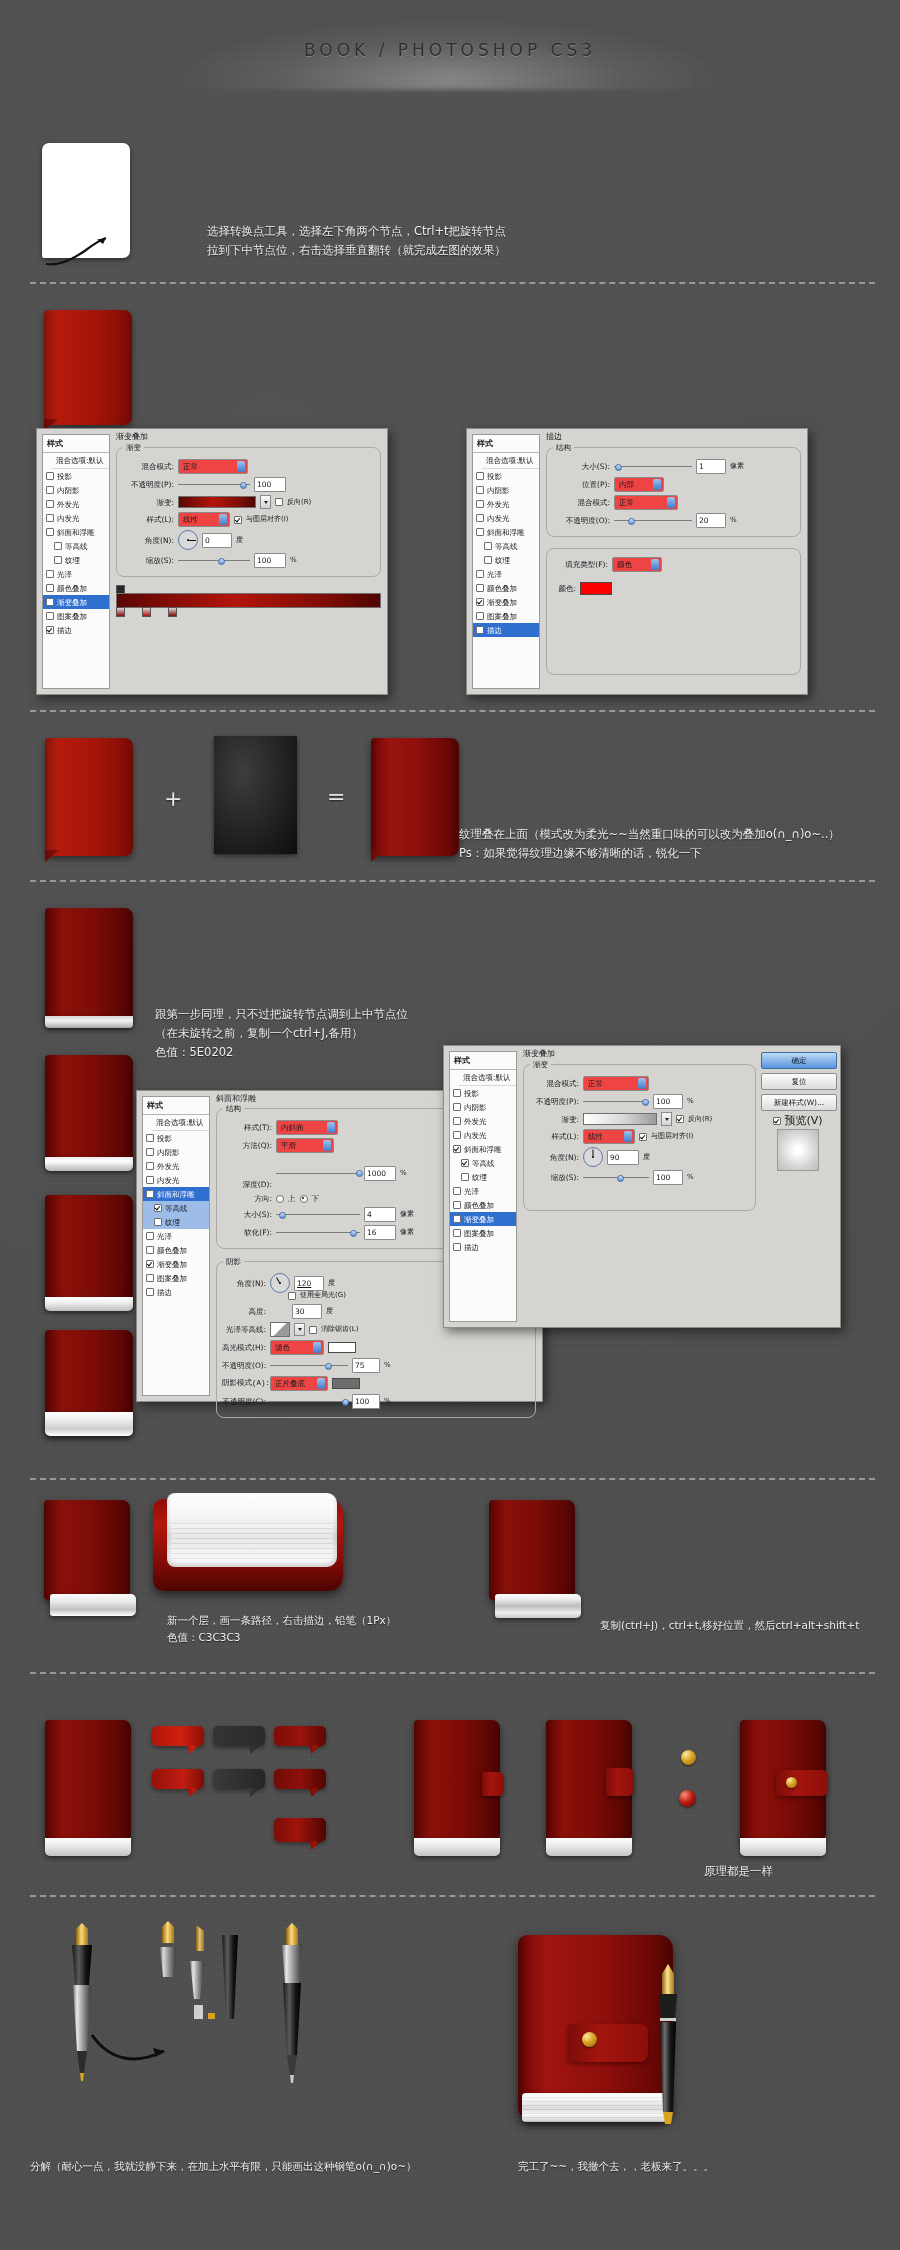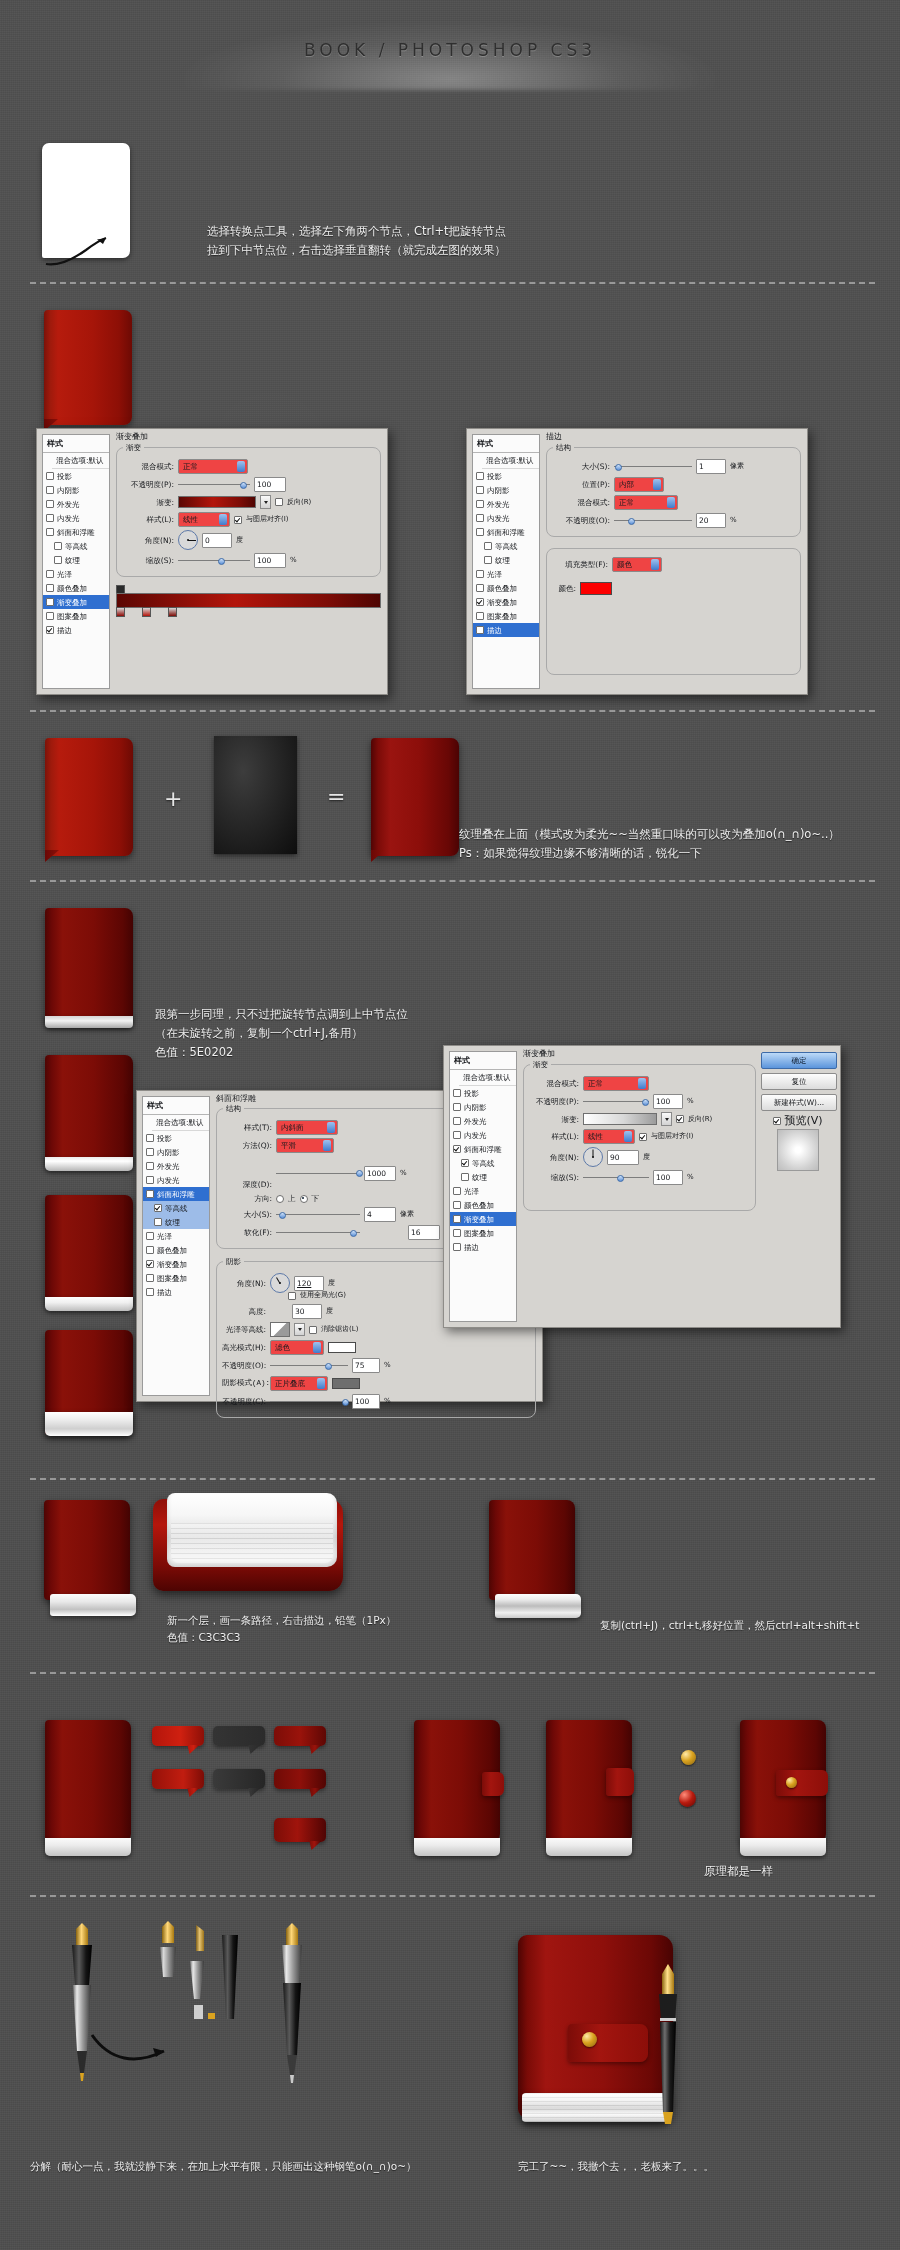--- a/index.html
+++ b/index.html
@@ -556,21 +556,21 @@
               <span class="kn" style="left:4%;"></span>
             </span>
           <span class="num" style="width:26px;">4</span>
           <span style="font-size:7px;">像素</span>
         </div>
         <div class="row">
           <span class="lb" style="width:50px;">软化(F):</span>
           <span class="slider" style="max-width:84px;">
               <span class="kn" style="left:88%;"></span>
             </span>
-          <span class="num" style="width:26px;margin-left:44px;">16</span>
+          <span class="num" style="width:26px;">16</span>
           <span style="font-size:7px;">像素</span>
         </div>
       </div>
       <div class="grp" style="margin-top:12px;">
         <div class="lg">阴影</div>
         <div class="row">
           <span class="lb" style="width:44px;">角度(N):</span>
           <span class="dial">
               <span class="dot"></span>
               <span class="nd" style="width:7px;transform:rotate(-120deg);"></span>

